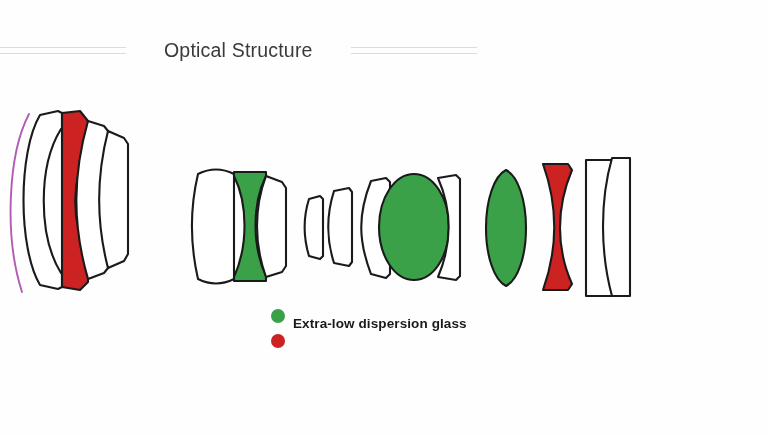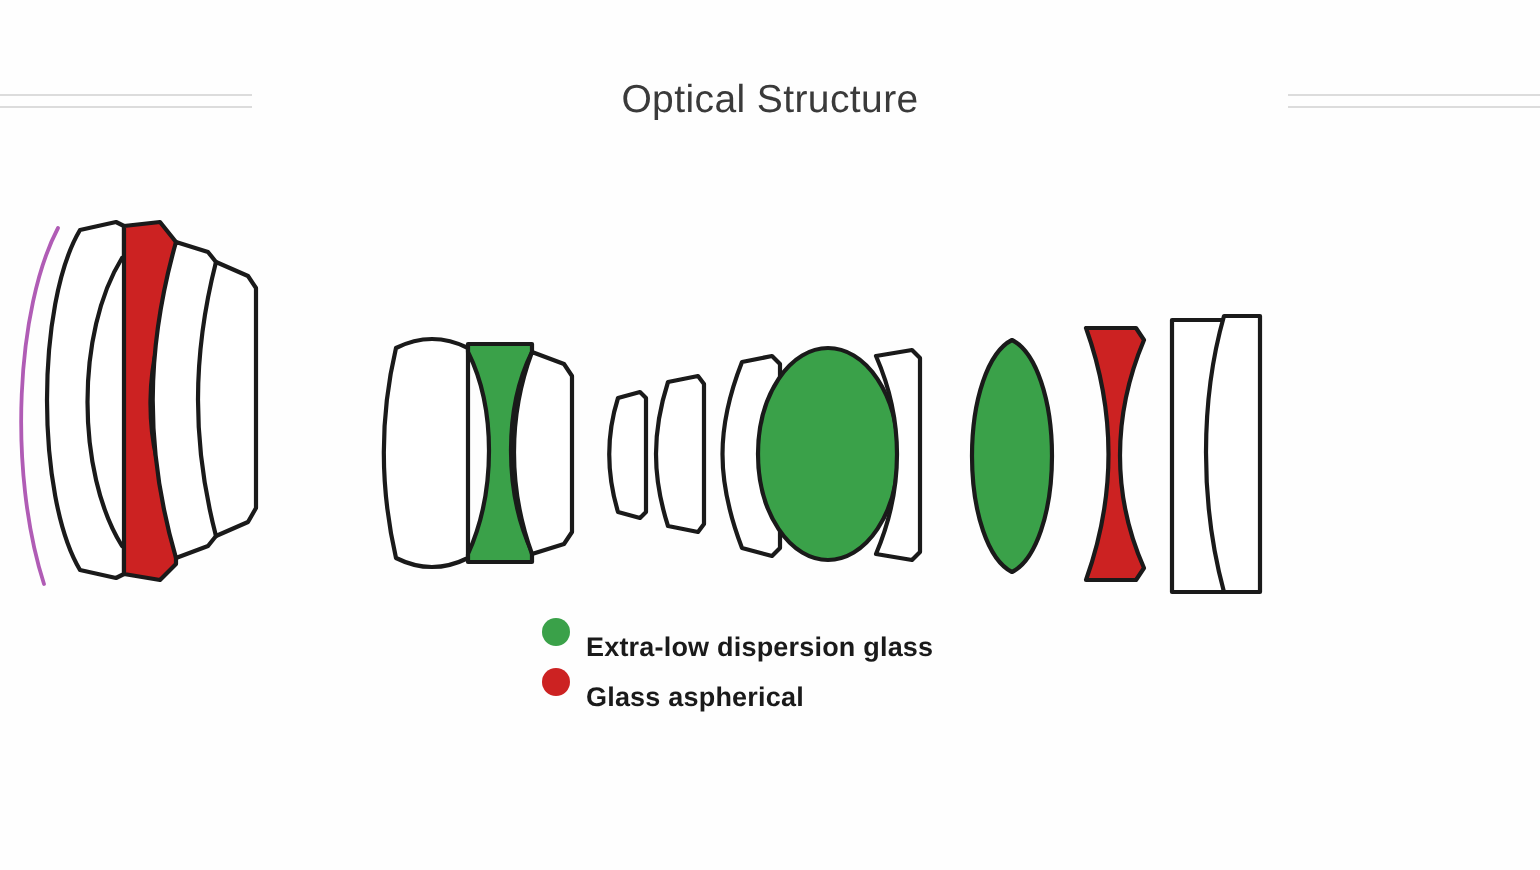--- a/index.html
+++ b/index.html
@@ -24,21 +24,21 @@
 
   
   .title-row {
     position: absolute;
     top: 34px;
     left: 0;
     width: 770px;
     height: 32px;
     display: flex;
     align-items: center;
-    justify-content: space-between;
+    justify-content: flex-start;
   }
   .title-rule {
     width: 126px;
     height: 7px;
     position: relative;
     flex: 0 0 auto;
   }
   .title-rule::before,
   .title-rule::after {
     content: "";
@@ -176,19 +176,18 @@
 
   <div class="legend">
 
     <div class="legend-item">
       <span class="legend-dot" style="background:#3aa149"></span>
       <span class="legend-label">Extra-low dispersion glass</span>
     </div>
 
     <div class="legend-item" fill="#cc2222">
       <span class="legend-dot" style="background:#cc2222"></span>
-      <span class="legend-label" fill="#cc2222">Glass aspherical</span>
     </div>
 
 
   </div>
 
 </div>
 
 </body></html>

